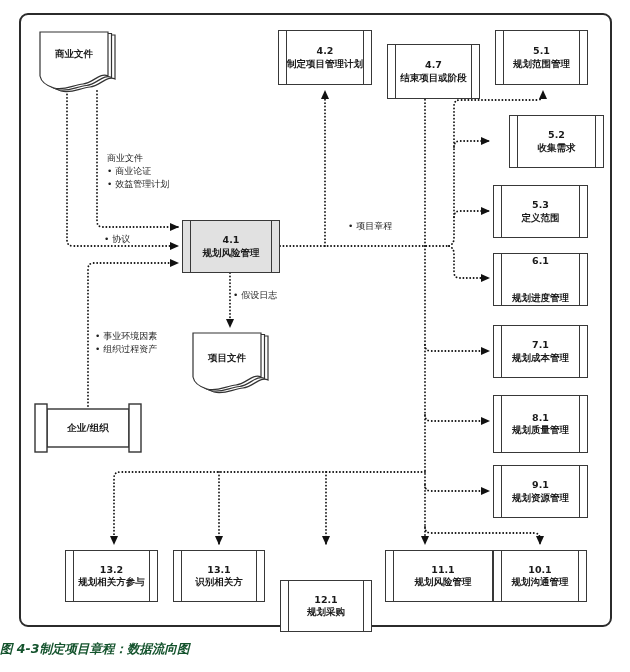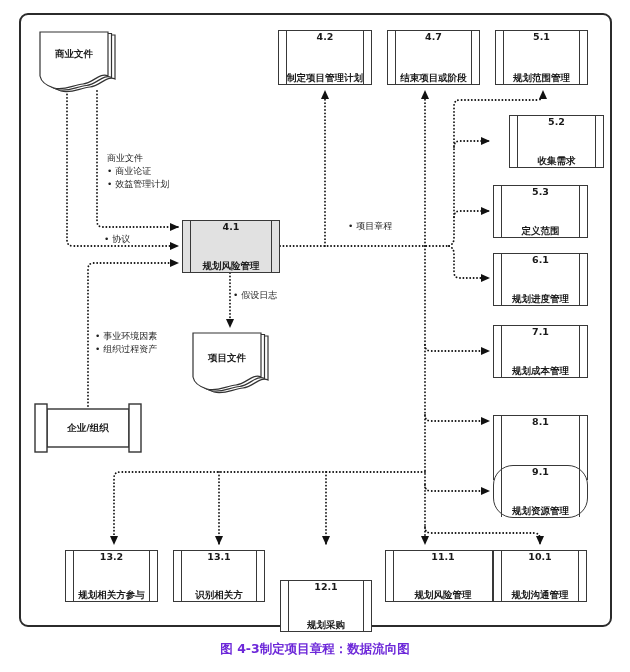--- a/index.html
+++ b/index.html
@@ -8,42 +8,42 @@
     font-family:"DejaVu Sans","Liberation Sans",sans-serif;
     color:#1a1a1a;overflow:hidden;
   }
   .frame{
     position:absolute;left:19px;top:13px;width:589px;height:610px;
     border:2px solid #2b2b2b;border-radius:9px;background:transparent;
   }
   svg.layer{position:absolute;left:0;top:0;width:630px;height:672px;}
   .pbox{
     position:absolute;box-sizing:border-box;border:1.4px solid #383838;background:#ffffff;
-    display:flex;flex-direction:column;align-items:center;justify-content:space-between;
+    display:flex;flex-direction:column;align-items:center;justify-content:center;
     text-align:center;font-size:9.5px;font-weight:bold;line-height:12.5px;
   }
   .pbox::before,.pbox::after{
     content:"";position:absolute;top:0;bottom:0;width:1px;background:#383838;
   }
   .pbox::before{left:7px;}
   .pbox::after{right:7px;}
   .pbox.center{background:#e1e1e1;}
   .pid{white-space:nowrap;}
   .pname{white-space:nowrap;padding:0 9px;}
   .doclabel,.orglabel{
     position:absolute;display:flex;align-items:center;justify-content:center;
     font-size:9.5px;font-weight:bold;text-align:center;white-space:nowrap;
   }
   .ann{
     position:absolute;font-size:9px;line-height:13px;font-weight:normal;
     white-space:nowrap;color:#1f1f1f;
   }
   .caption{
-    position:absolute;left:0;top:641px;width:630px;text-align:center;
-    font-size:12.5px;font-weight:bold;color:#6d28d9;
+    position:absolute;left:0;top:641px;width:630px;text-align:left;
+    font-size:12.5px;font-weight:bold;color:#14532d;font-style:italic;
   }
 </style>
 </head>
 <body>
 
 <div class="frame"></div>
 
 <svg class="layer" viewBox="0 0 630 672" xmlns="http://www.w3.org/2000/svg">
   <defs>
     <marker id="arr" markerUnits="userSpaceOnUse" markerWidth="9" markerHeight="8" refX="8" refY="4" orient="auto">
@@ -94,21 +94,21 @@
 </svg>
 
 <div class="doclabel" style="left:40px;top:44px;width:68px;height:20px;">商业文件</div>
 <div class="doclabel" style="left:193px;top:348px;width:68px;height:20px;">项目文件</div>
 <div class="orglabel" style="left:47px;top:418px;width:82px;height:20px;">企业/组织</div>
 
 <div class="pbox" style="left:278px;top:30px;width:94px;height:55px;">
   <div class="pid">4.2</div>
   <div class="pname">制定项目管理计划</div>
 </div>
-<div class="pbox" style="left:387px;top:30px;width:93px;height:55px;">
+<div class="pbox" style="left:387px;top:44px;width:93px;height:55px;">
   <div class="pid">4.7</div>
   <div class="pname">结束项目或阶段</div>
 </div>
 <div class="pbox" style="left:495px;top:30px;width:93px;height:55px;">
   <div class="pid">5.1</div>
   <div class="pname">规划范围管理</div>
 </div>
 
 <div class="pbox" style="left:509px;top:115px;width:95px;height:53px;">
   <div class="pid">5.2</div>
@@ -119,25 +119,25 @@
   <div class="pname">定义范围</div>
 </div>
 <div class="pbox" style="left:493px;top:253px;width:95px;height:53px;gap:24px;">
   <div class="pid">6.1</div>
   <div class="pname">规划进度管理</div>
 </div>
 <div class="pbox" style="left:493px;top:325px;width:95px;height:53px;">
   <div class="pid">7.1</div>
   <div class="pname">规划成本管理</div>
 </div>
-<div class="pbox" style="left:493px;top:415px;width:95px;height:65px;">
+<div class="pbox" style="left:493px;top:395px;width:95px;height:58px;">
   <div class="pid">8.1</div>
   <div class="pname">规划质量管理</div>
 </div>
-<div class="pbox" style="left:493px;top:465px;width:95px;height:53px;border-radius:20px;">
+<div class="pbox" style="left:493px;top:465px;width:95px;height:53px;">
   <div class="pid">9.1</div>
   <div class="pname">规划资源管理</div>
 </div>
 
 <div class="pbox center" style="left:182px;top:220px;width:98px;height:53px;">
   <div class="pid">4.1</div>
   <div class="pname">规划风险管理</div>
 </div>
 
 <div class="pbox" style="left:65px;top:550px;width:93px;height:52px;">

